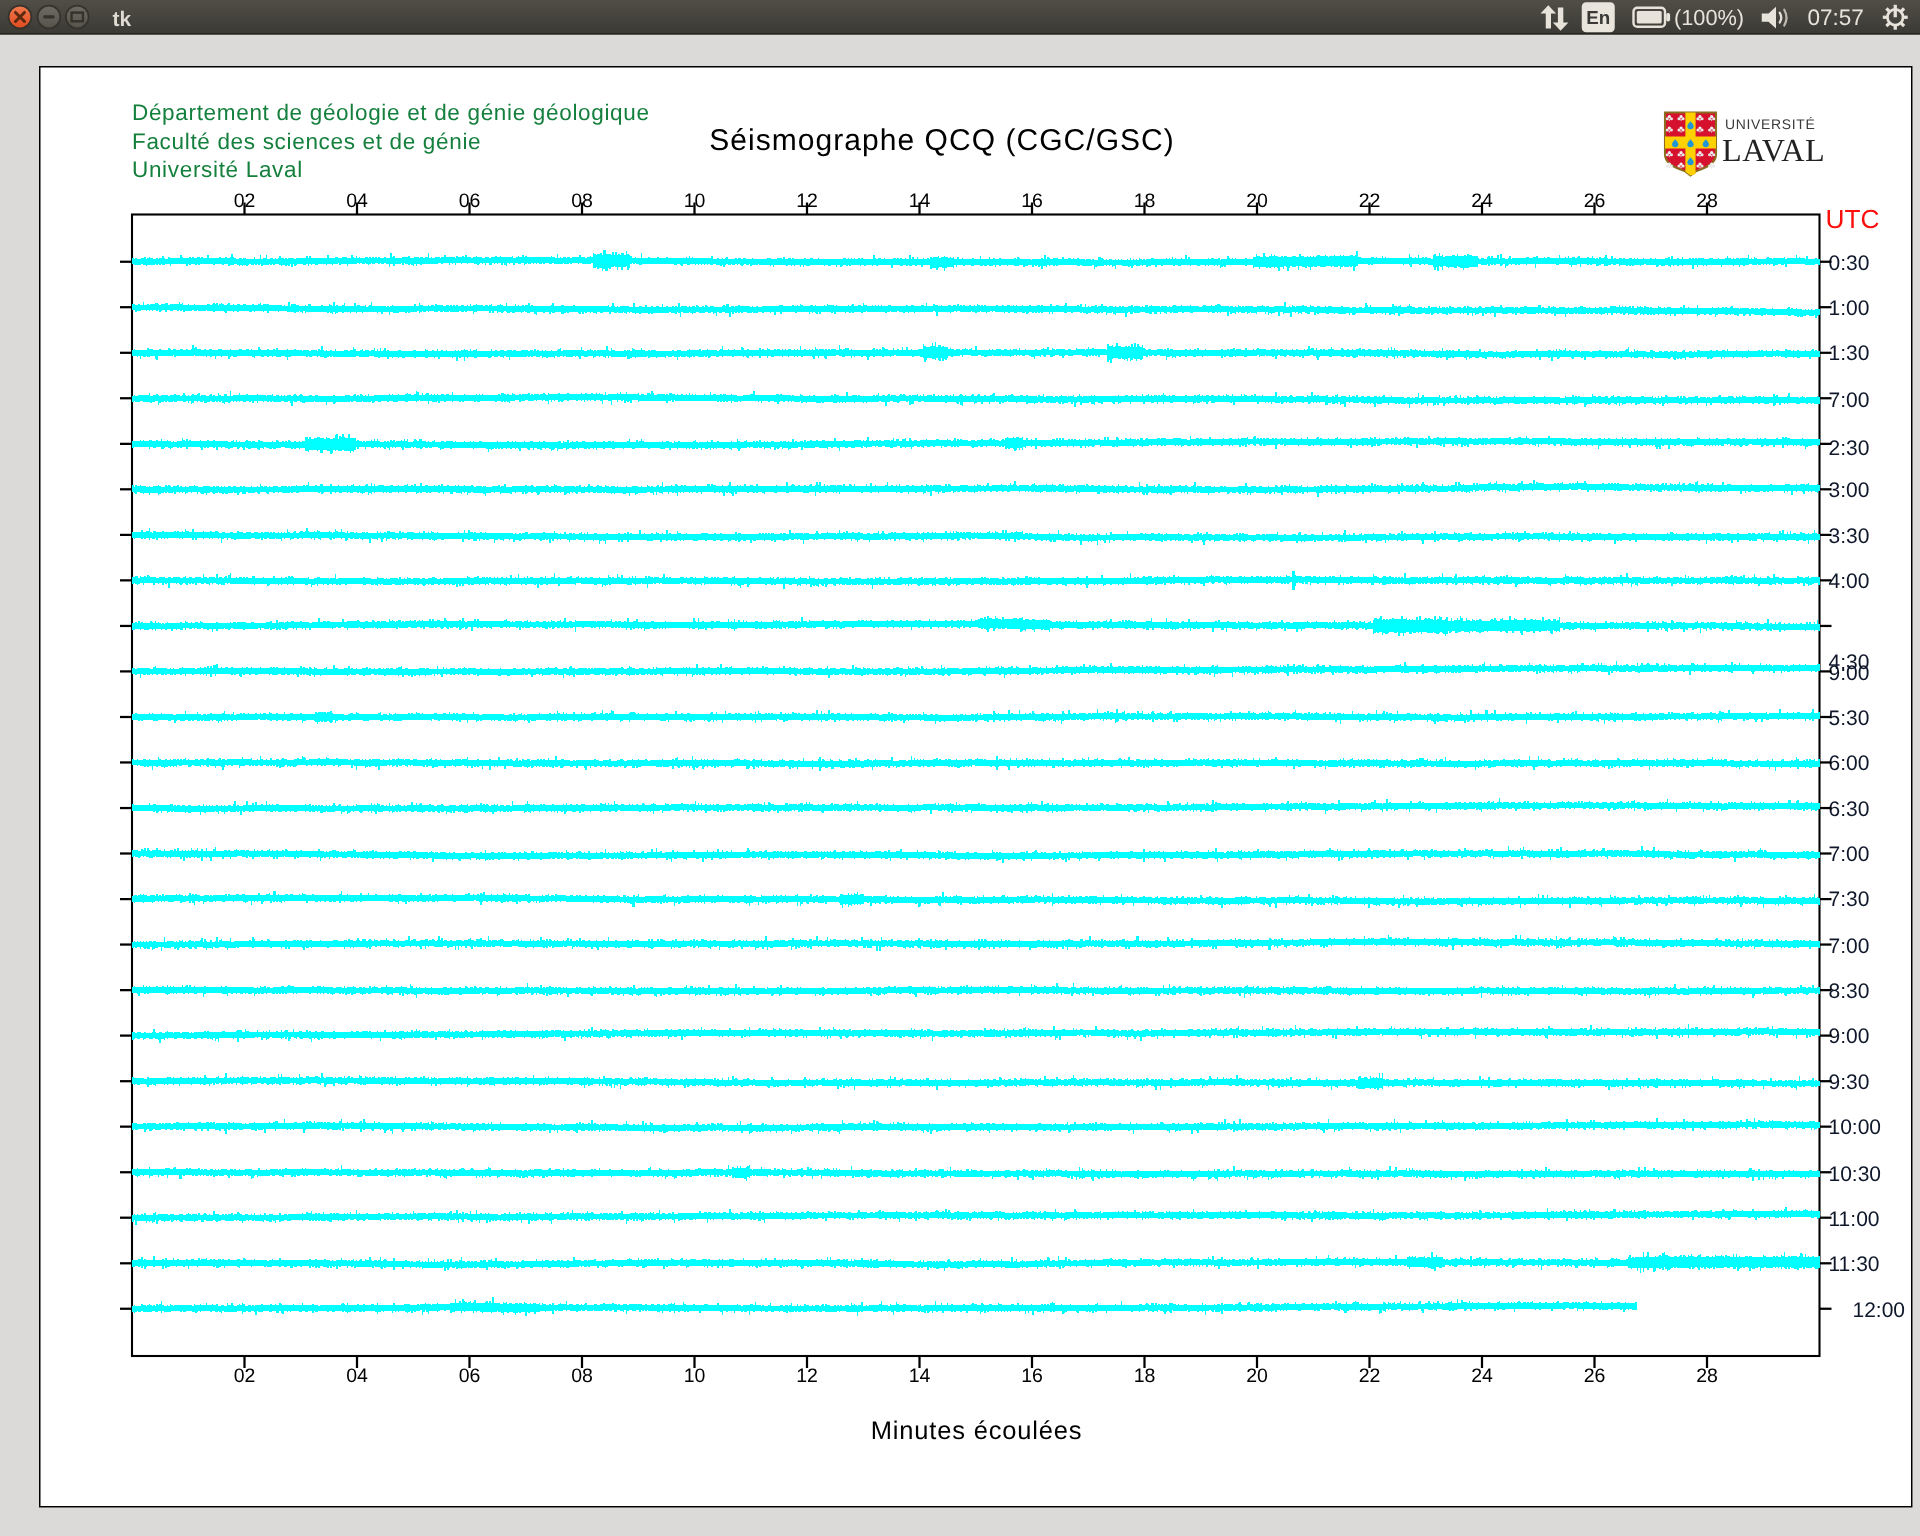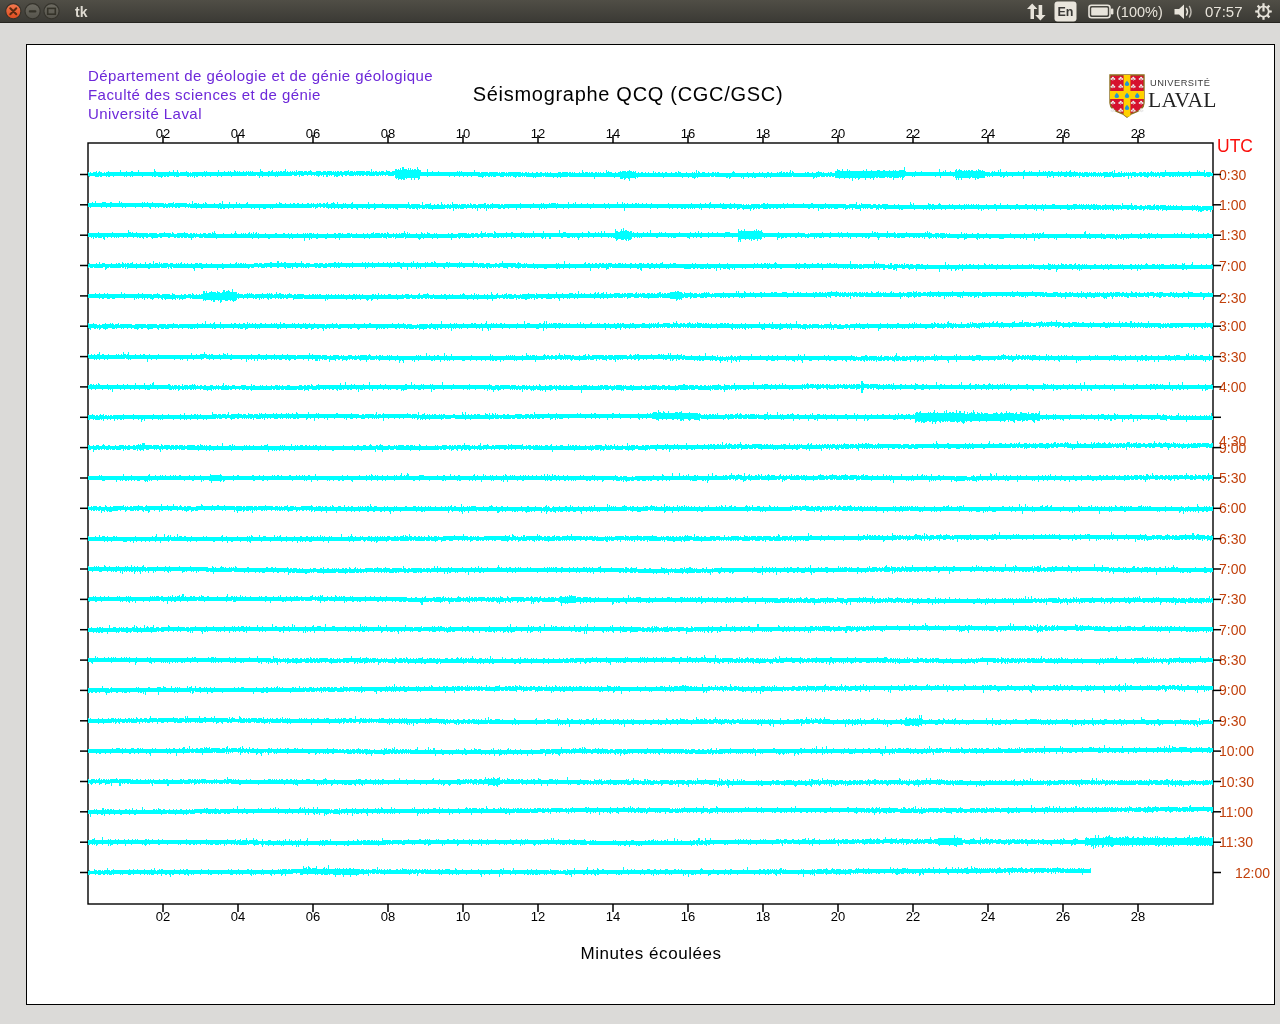--- a/index.html
+++ b/index.html
@@ -1,20 +1,20 @@
 <!DOCTYPE html>
 <html><head>
 <meta charset="utf-8">
 <style>
 * { margin:0; padding:0; box-sizing:border-box; }
 html,body { width:1280px; height:1024px; overflow:hidden; background:#dbdad8; font-family:"Liberation Sans", sans-serif; }
 #win { position:absolute; left:26px; top:44px; width:1249px; height:961px; background:#fff; border:1.5px solid #000; }
 .xl { position:absolute; width:40px; text-align:center; font-size:13px; line-height:15px; color:#000; }
-.yl { position:absolute; font-size:14px; line-height:16px; color:#c2410c; }
-#hdr { position:absolute; left:88px; top:66px; font-size:15px; letter-spacing:0.45px; line-height:19px; color:#6d28d9; }
+.yl { position:absolute; font-size:14px; line-height:16px; color:#0f172a; }
+#hdr { position:absolute; left:88px; top:66px; font-size:15px; letter-spacing:0.45px; line-height:19px; color:#15803d; }
 #ttl { position:absolute; left:368px; top:83px; width:520px; text-align:center; font-size:20px; letter-spacing:0.7px; color:#000; }
 #utc { position:absolute; left:1217px; top:136px; font-size:17.5px; color:#fa0f0c; }
 #min { position:absolute; left:451px; top:944px; width:400px; text-align:center; font-size:17px; letter-spacing:0.55px; color:#000; }
 svg { position:absolute; left:0; top:0; }
 </style>
 </head>
 <body>
 <div id="win"></div>
 <div id="hdr">Département de géologie et de génie géologique<br>Faculté des sciences et de génie<br>Université Laval</div>
 <div id="ttl">Séismographe QCQ (CGC/GSC)</div>

